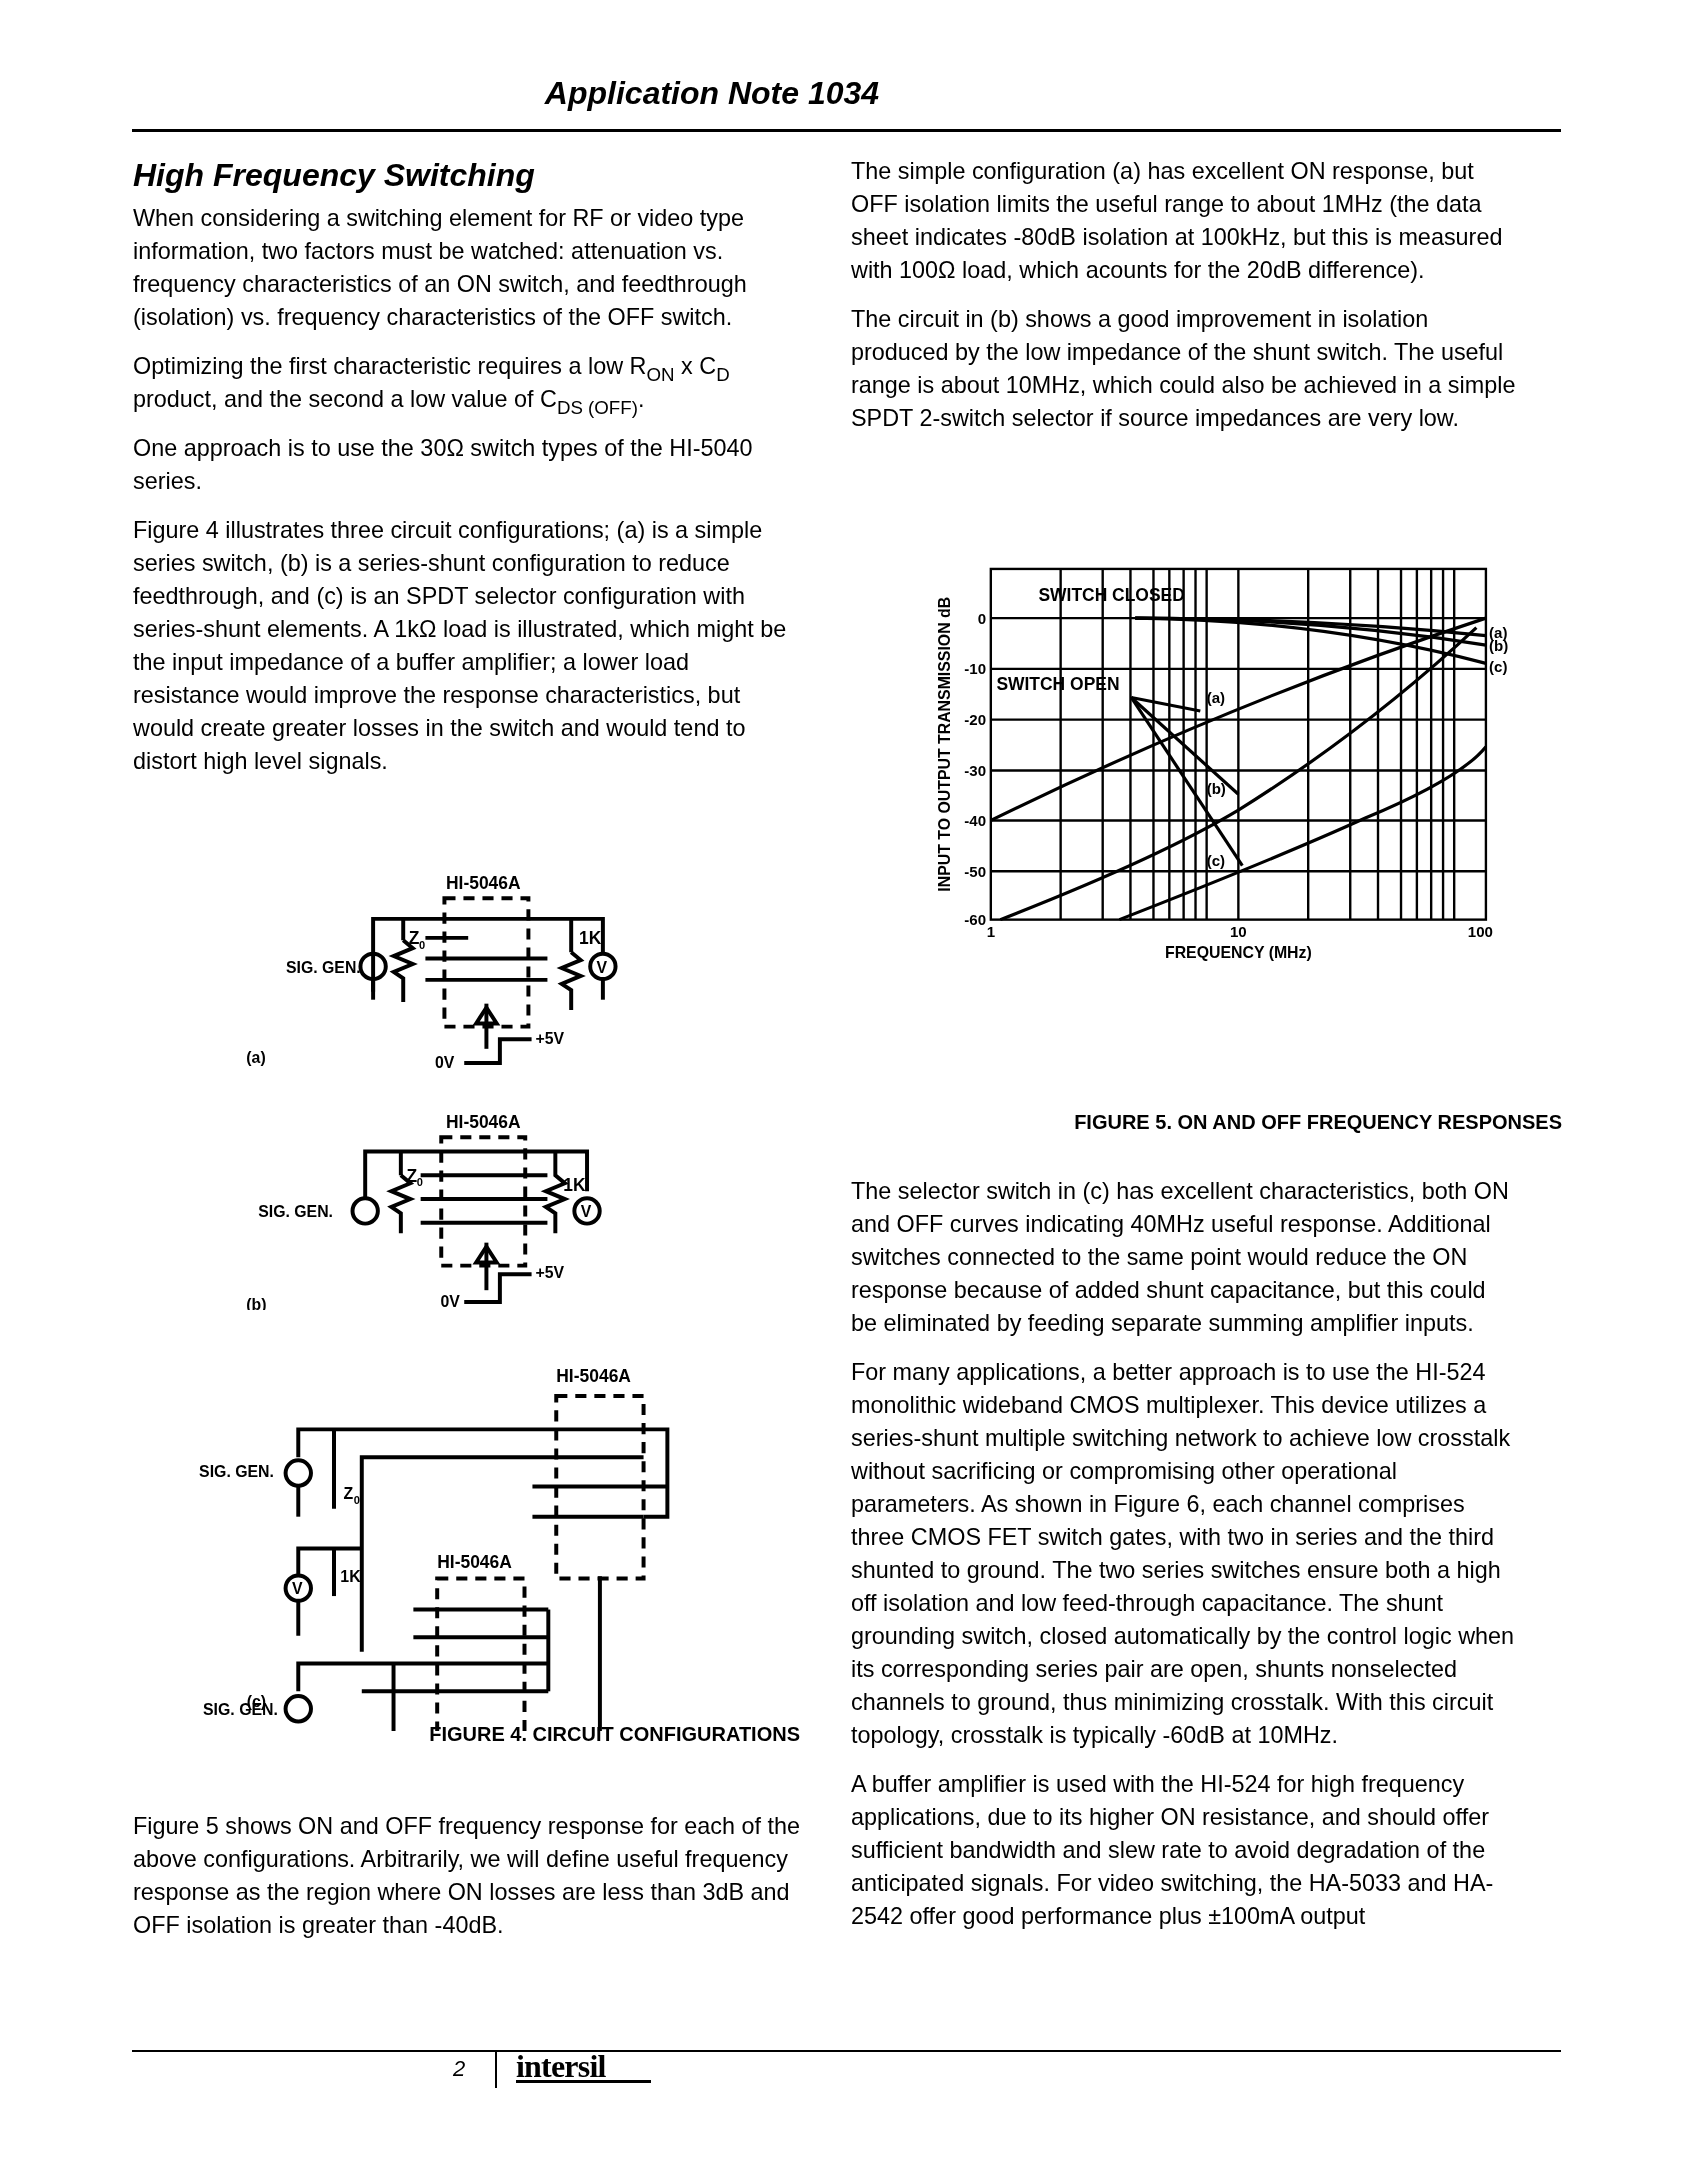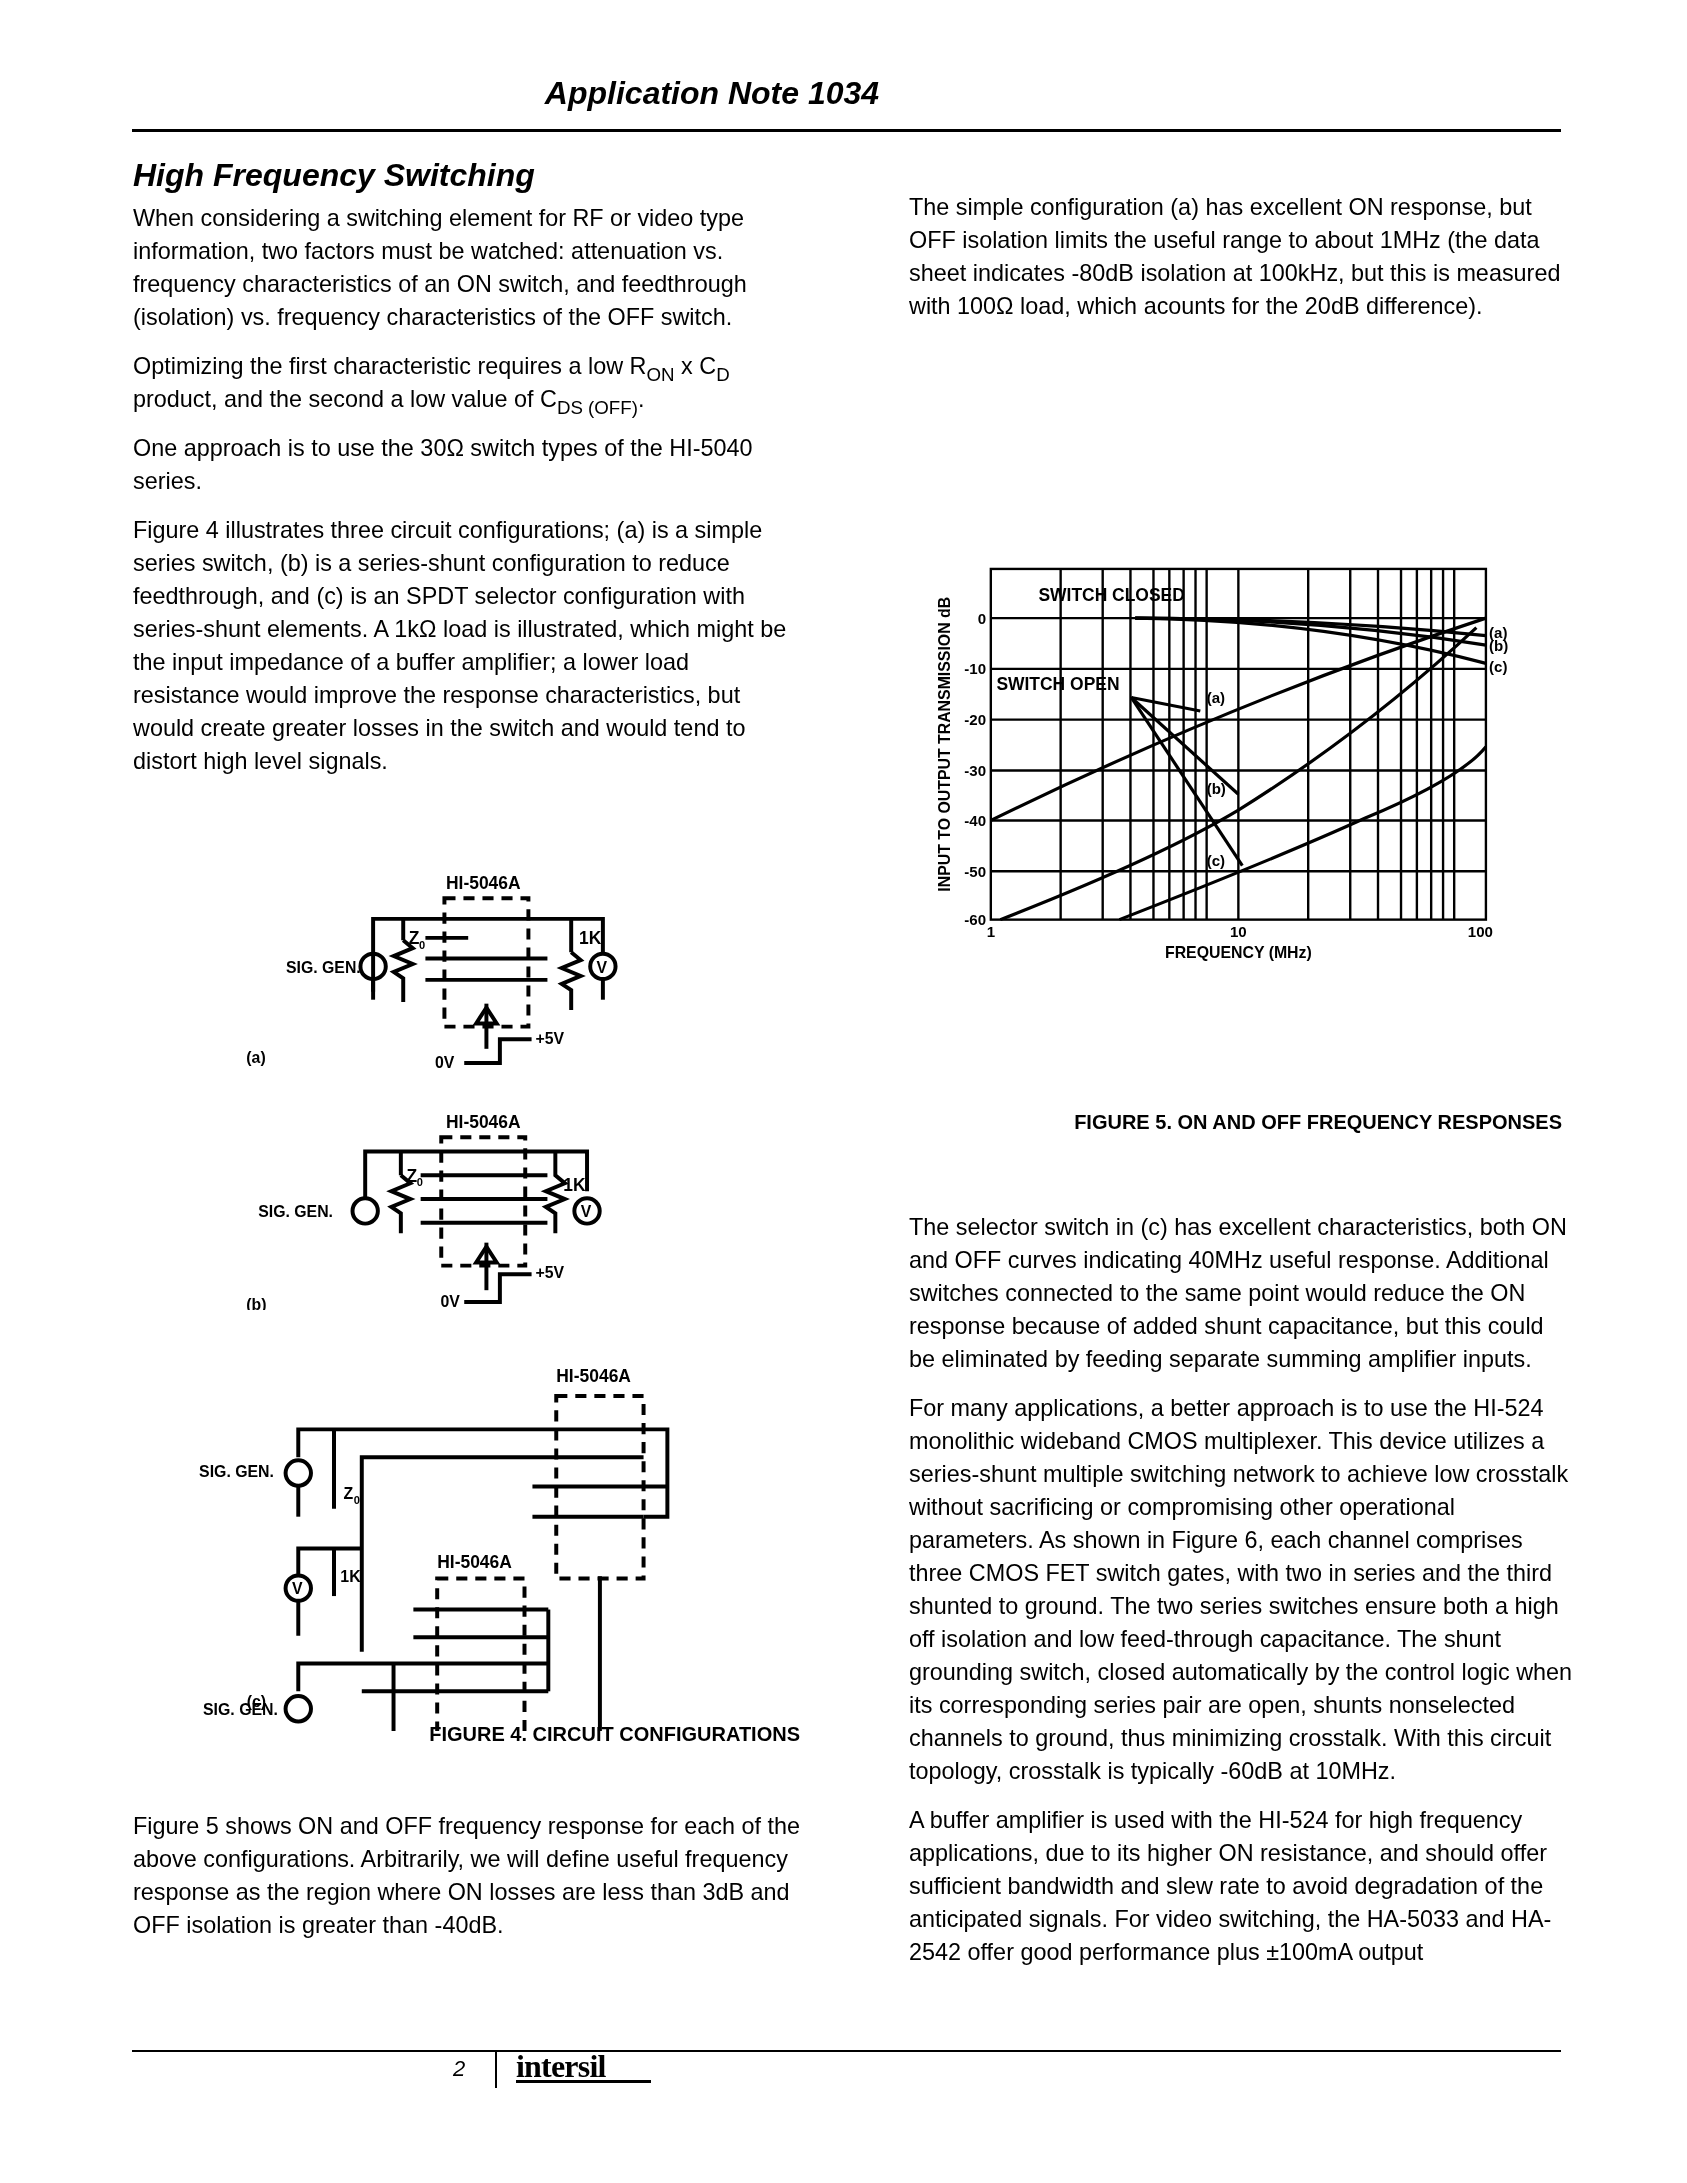--- a/index.html
+++ b/index.html
@@ -1,21 +1,21 @@
 <!DOCTYPE html>
 <html style="font-size:12.7px"><head>
 <meta charset="utf-8">
 <style>
   html,body{margin:0;padding:0;background:#fff;}
   body{width:1687px;height:2183px;position:relative;font-family:"Liberation Sans",sans-serif;color:#000;overflow:hidden;}
   .hdr-title{position:absolute;left:0;width:1424px;top:75px;text-align:center;font-size:32px;font-weight:bold;font-style:italic;}
   .hdr-rule{position:absolute;left:132px;width:1429px;top:129px;height:3.2px;background:#000;}
   .col{position:absolute;font-size:23.4px;line-height:33px;}
   .col-left{left:133px;width:667px;top:155px;}
-  .col-right{left:909px;width:667px;top:155px;margin-top:36px;}
+  .col-right{left:851px;width:667px;top:155px;}
   .col p{margin:0 0 16px 0;}
   h2{margin:0 0 6.4px 0;font-size:32px;font-style:italic;font-weight:bold;line-height:41px;}
   sub{font-size:0.8em;vertical-align:-0.35em;line-height:0;}
   .fig-cap{position:absolute;font-size:20px;font-weight:bold;text-align:right;}
   .circuit{position:absolute;}
   .circuit text{font-family:"Liberation Sans",sans-serif;font-weight:bold;}
   .chart{position:absolute;left:921px;top:556px;}
   .chart text{font-family:"Liberation Sans",sans-serif;font-weight:bold;}
   .ftr-rule{position:absolute;left:132px;width:1429px;top:2050px;height:2.4px;background:#000;}
   .ftr-vbar{position:absolute;left:495px;top:2050px;width:2.4px;height:38px;background:#000;}
@@ -132,20 +132,21 @@
 </svg>
 
 <div class="fig-cap" style="left:133px;width:667px;top:1723px;">FIGURE 4.  CIRCUIT CONFIGURATIONS</div>
 
 <div class="col col-left" style="top:1810px;">
   <p>Figure 5 shows ON and OFF frequency response for each of the above configurations. Arbitrarily, we will define useful frequency response as the region where ON losses are less than 3dB and OFF isolation is greater than -40dB.</p>
 </div>
 
 <div class="col col-right">
   <p>The simple configuration (a) has excellent ON response, but OFF isolation limits the useful range to about 1MHz (the data sheet indicates -80dB isolation at 100kHz, but this is measured with 100Ω load, which acounts for the 20dB difference).</p>
+  <p>The circuit in (b) shows a good improvement in isolation produced by the low impedance of the shunt switch. The useful range is about 10MHz, which could also be achieved in a simple SPDT 2-switch selector if source impedances are very low.</p>
 </div>
 
 <svg class="chart" width="603" height="540" viewBox="0 0 760 680">
   <g stroke="#000" stroke-width="3" fill="none">
     <rect x="88" y="16" width="624" height="442"></rect>
     <g>
       <line x1="176" y1="16" x2="176" y2="458"></line>
         <line x1="229" y1="16" x2="229" y2="458"></line>
       <line x1="264" y1="16" x2="264" y2="458"></line>
         <line x1="293" y1="16" x2="293" y2="458"></line>

